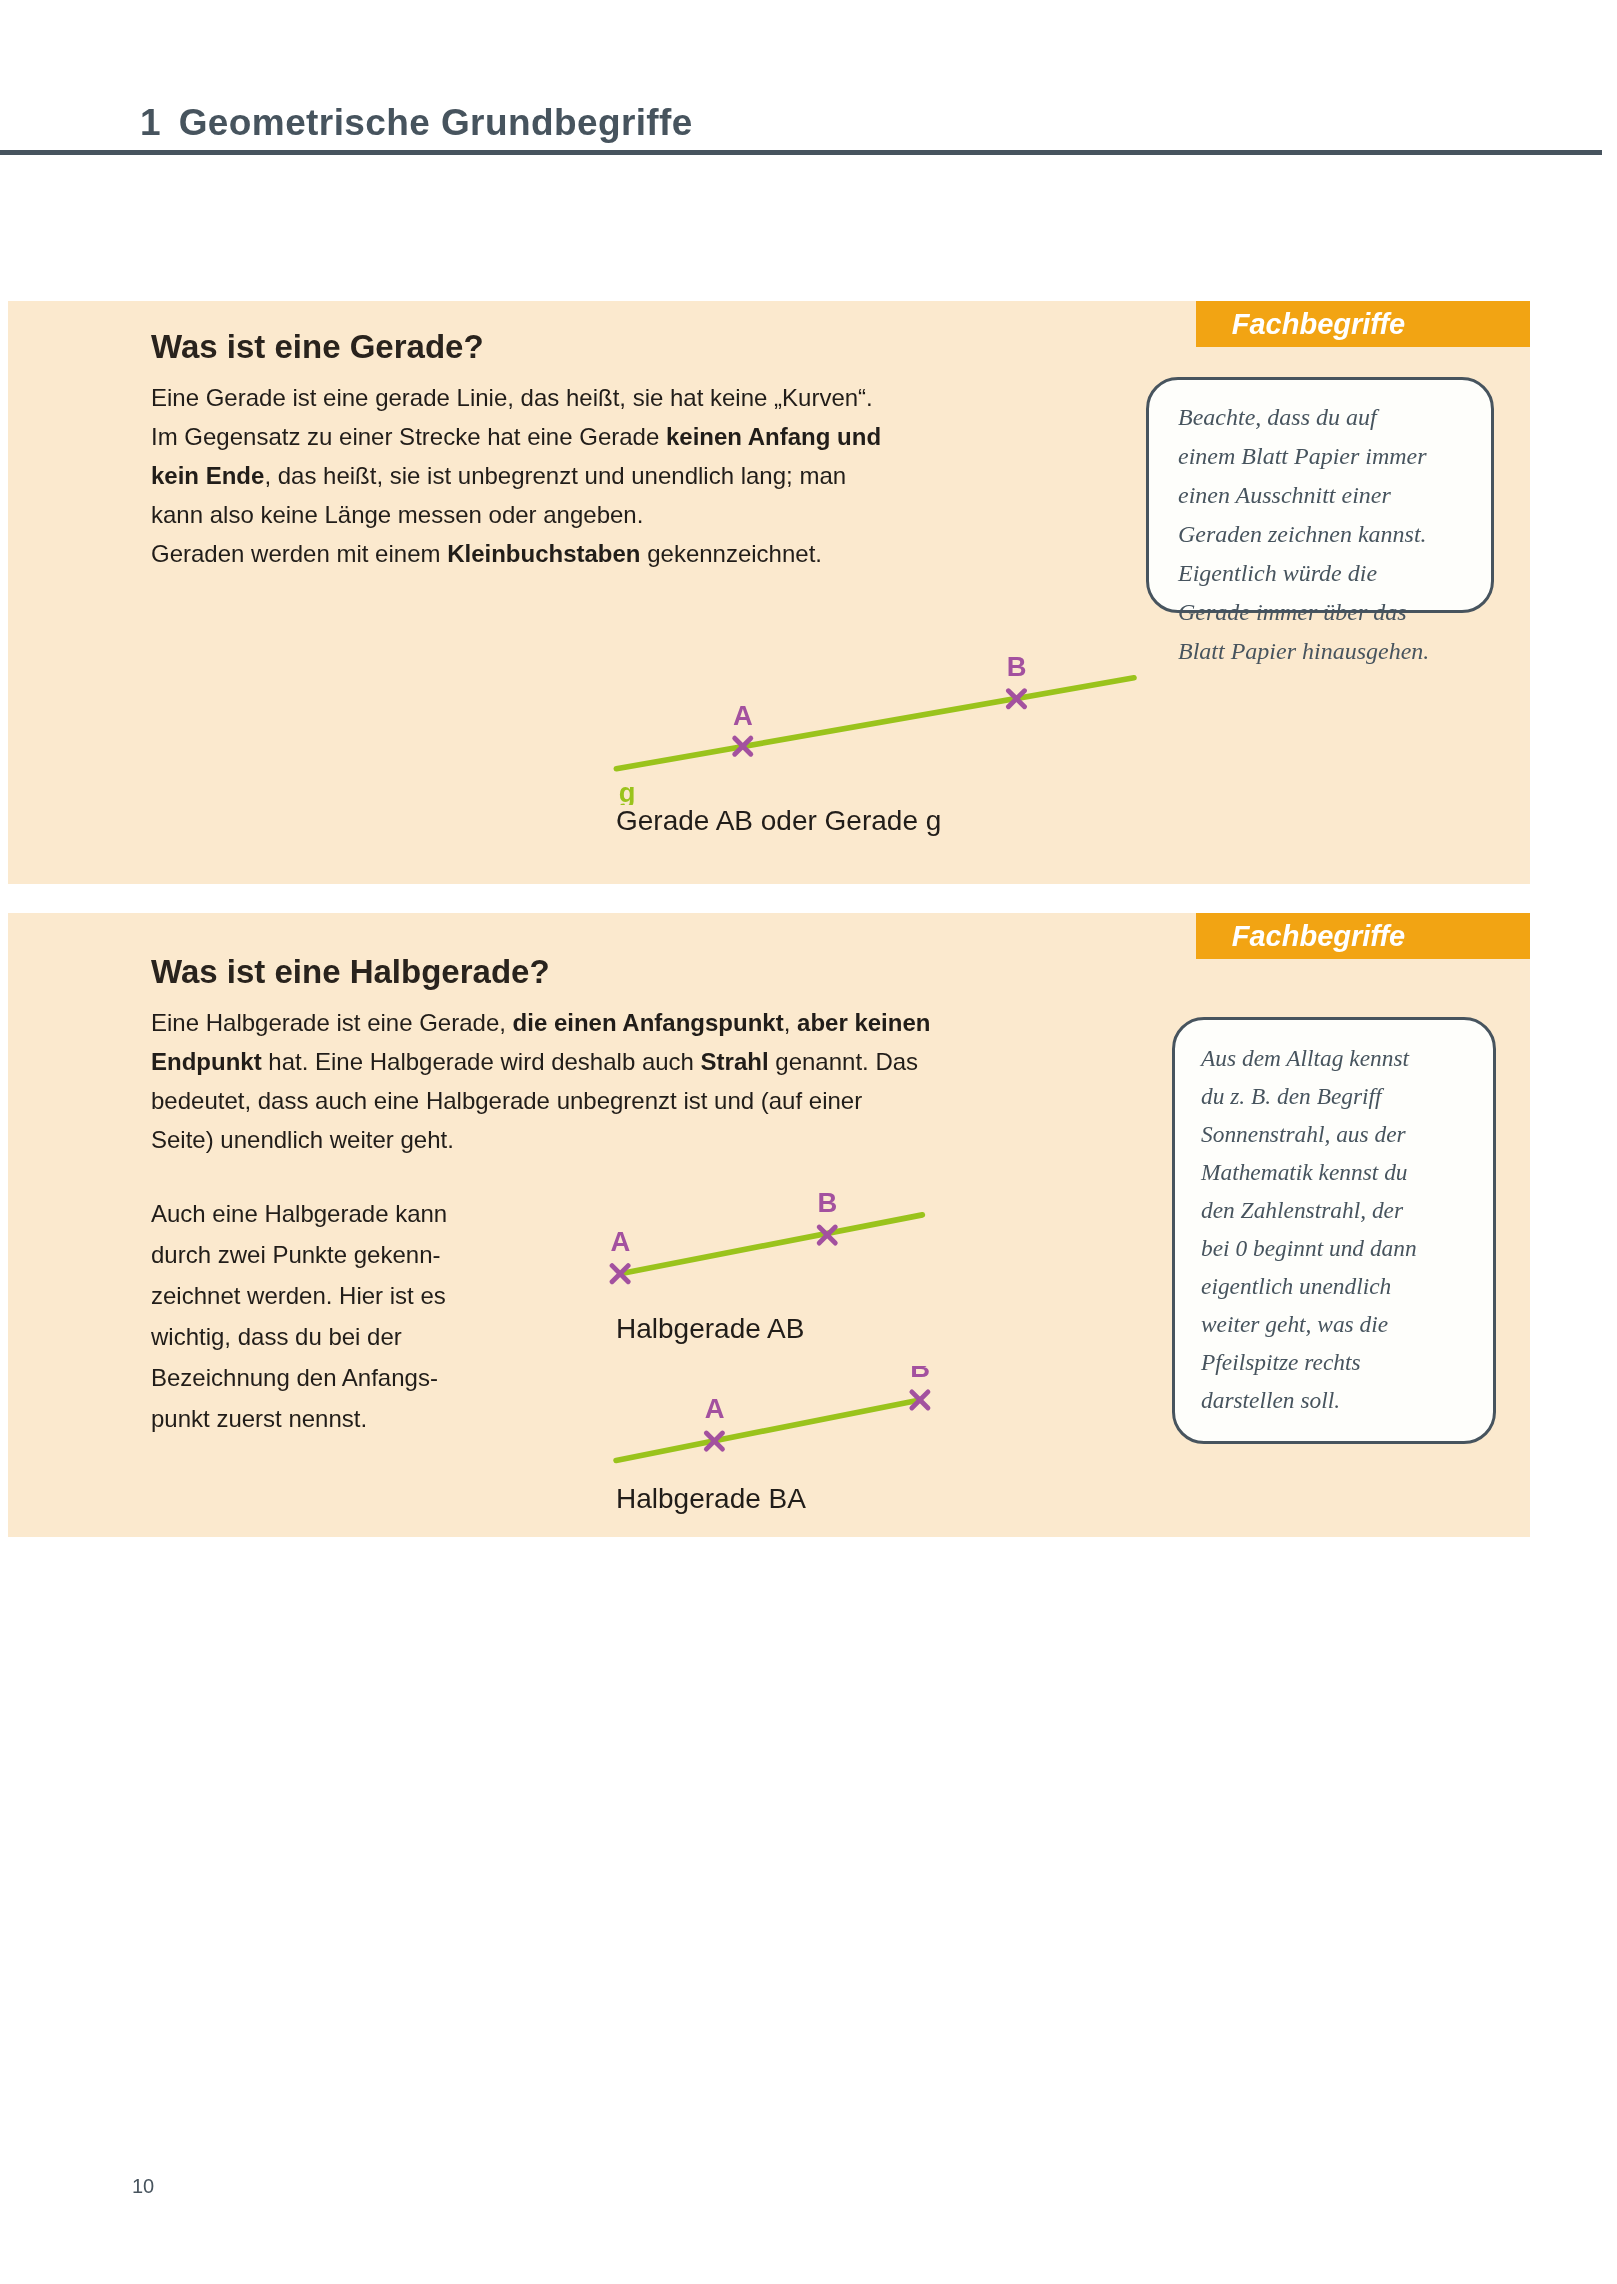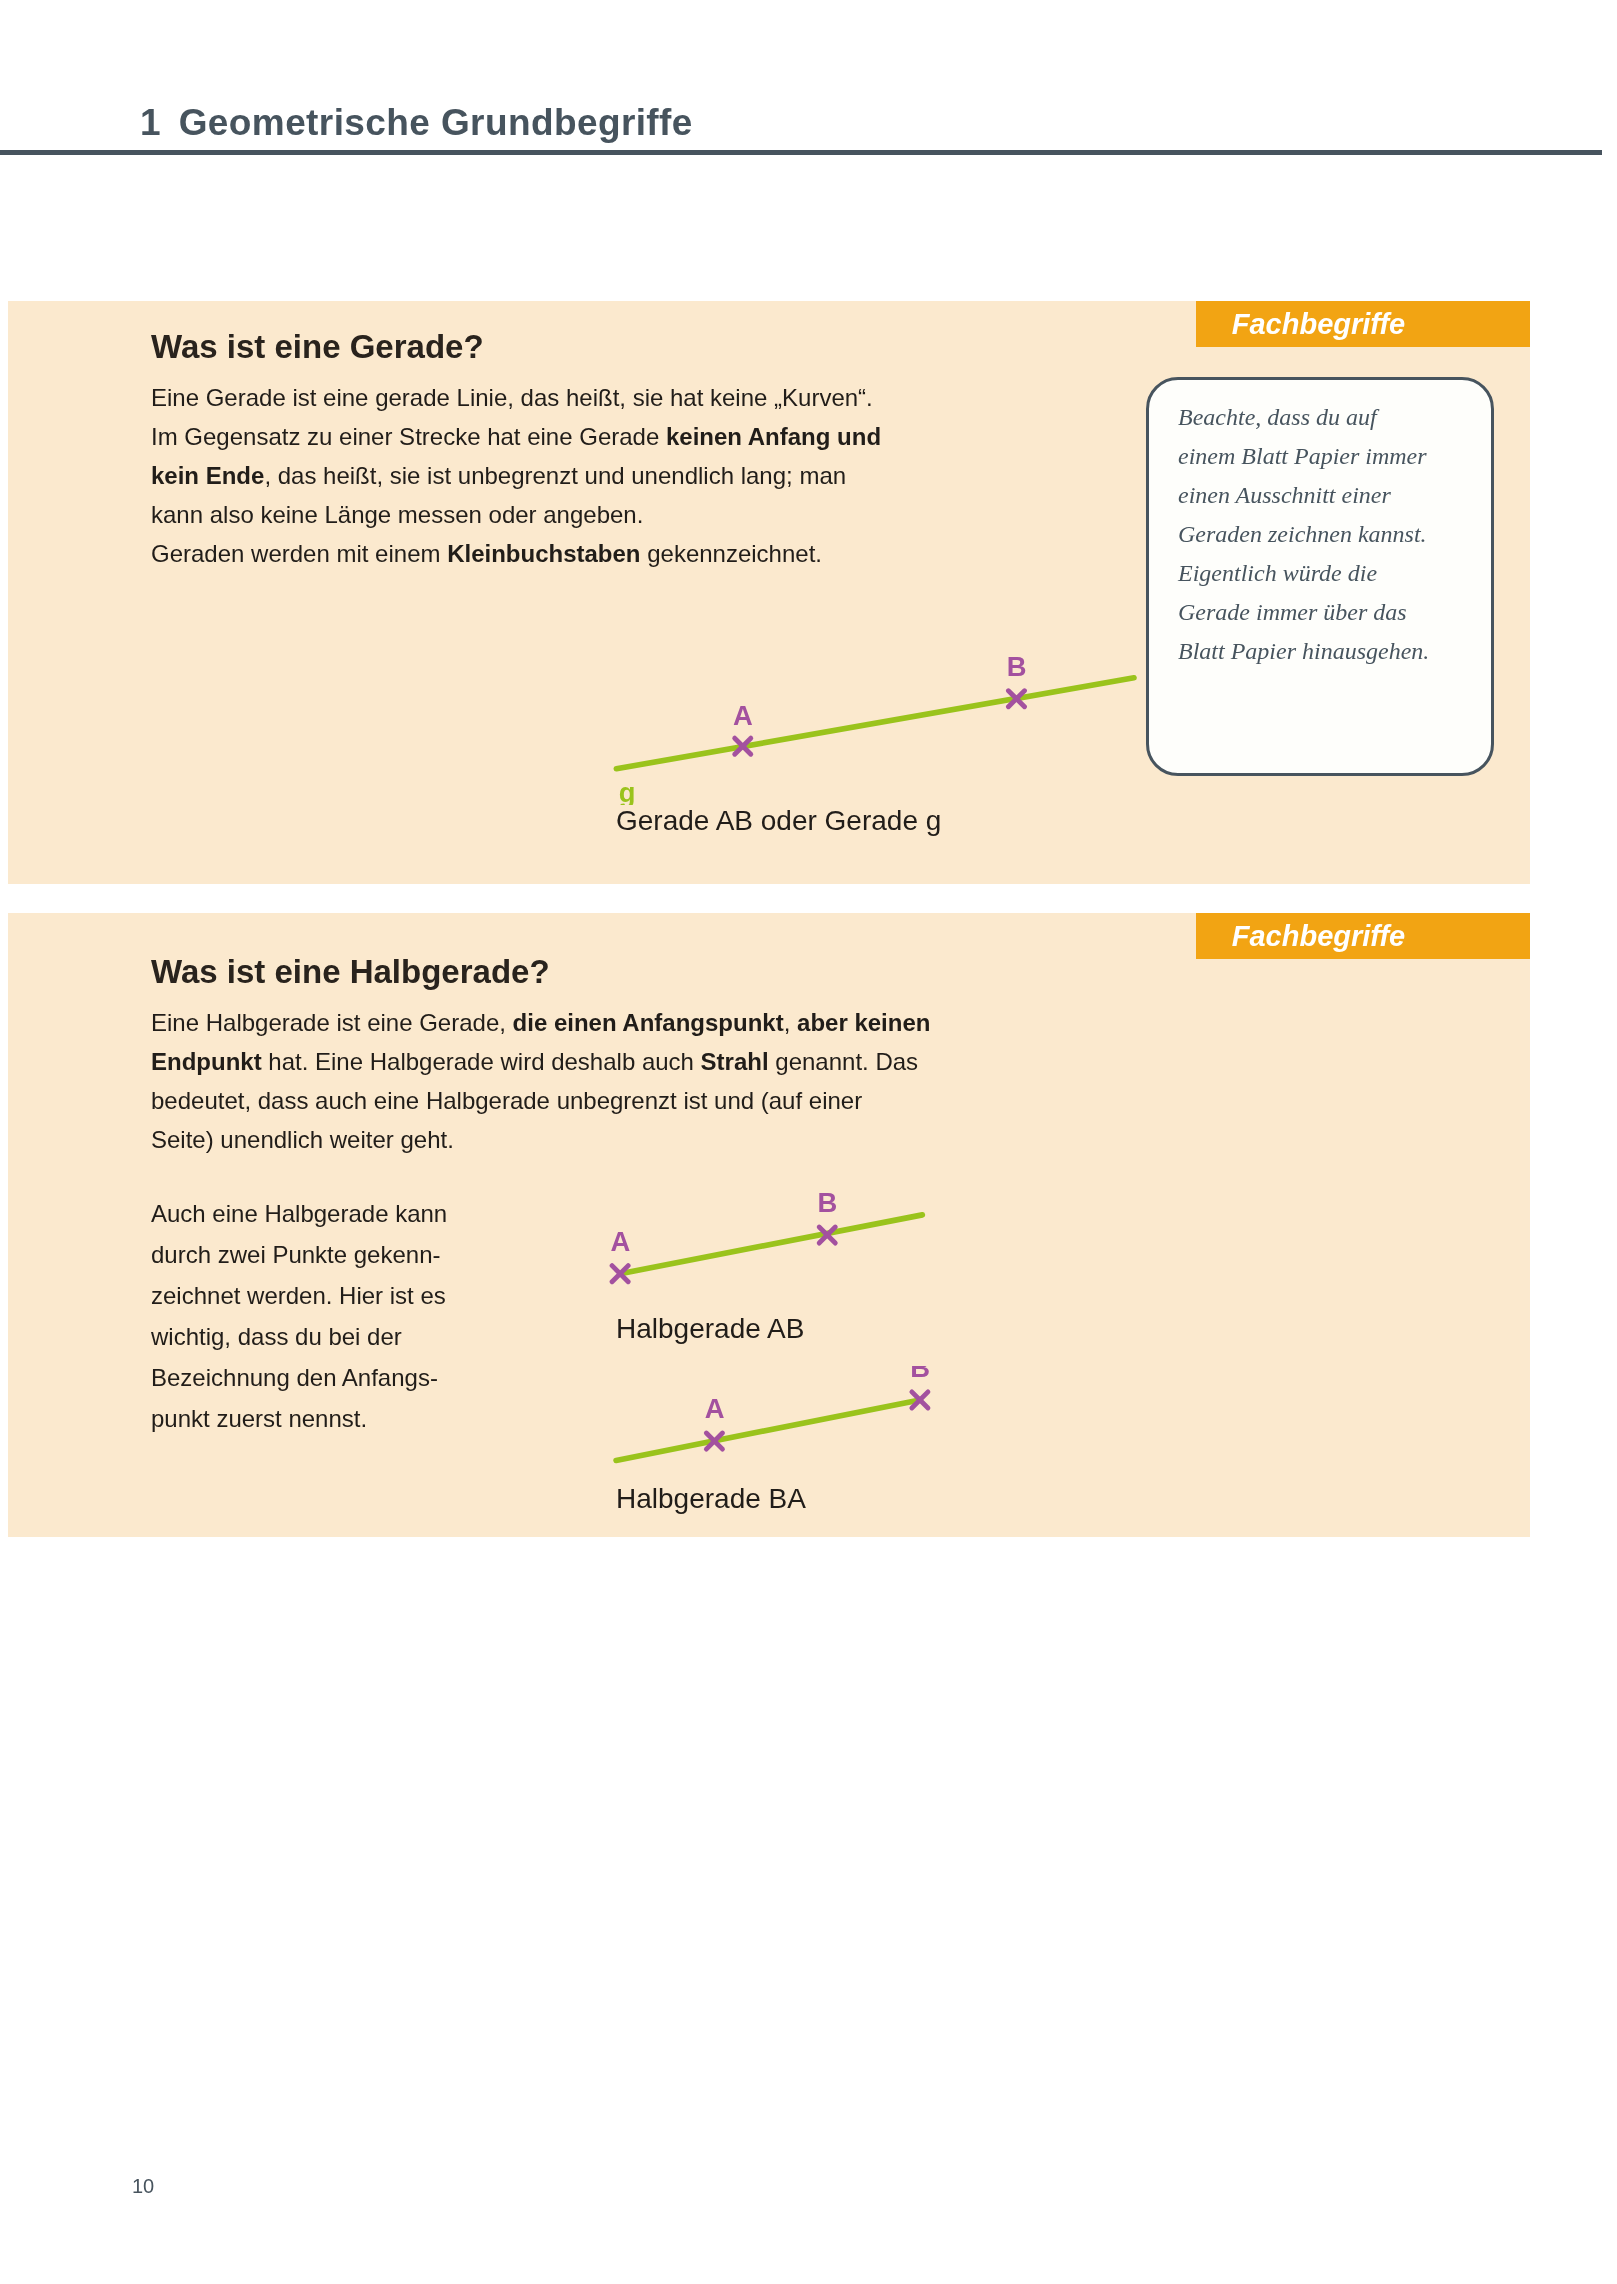--- a/index.html
+++ b/index.html
@@ -68,21 +68,21 @@
     position:absolute;
     background:#FEFEFB;
     border:3.2px solid var(--slate);
     border-radius:32px;
     box-sizing:border-box;
     color:var(--slate);
     font-family:"Liberation Serif",serif;
     font-style:italic;
     white-space:pre-line;
   }
-  .notebox.n1{left:1146px;top:377px;width:348px;height:399px;padding:17.7px 21px 0 29px;font-size:24px;line-height:39px;}
+  .notebox.n1{left:1146px;top:377px;width:348px;height:236px;padding:17.7px 21px 0 29px;font-size:24px;line-height:39px;}
   .notebox.n2{left:1172px;top:1017px;width:324px;height:427px;padding:19.3px 19.3px 0 26px;font-size:23.4px;line-height:38px;}
 
   svg text.pt-label{font-family:"Liberation Sans",sans-serif;font-size:34px;font-weight:700;fill:var(--purple);}
   svg text.line-label{font-family:"Liberation Sans",sans-serif;font-size:34px;font-weight:700;fill:var(--green);}
   svg .geoline{stroke:var(--green);stroke-width:7;stroke-linecap:round;}
   svg .xmark{stroke:var(--purple);stroke-width:6;stroke-linecap:round;}
 
   .page-number{left:132px;top:2175px;font-size:20px;color:var(--slate);}
 </style>
 </head>
@@ -174,17 +174,27 @@
       <g>
         <line class="xmark" x1="382" y1="32" x2="402" y2="52"></line>
         <line class="xmark" x1="382" y1="52" x2="402" y2="32"></line>
       </g>
       <text class="pt-label" x="125" y="65">A</text>
       <text class="pt-label" x="380" y="14">B</text>
     </svg>
     <div class="caption" style="left:600px;top:570px;">Halbgerade BA</div>
   </div>
 
+  <div class="abs notebox n2">Aus dem Alltag kennst
+du z. B. den Begriff
+Sonnenstrahl, aus der
+Mathematik kennst du
+den Zahlenstrahl, der
+bei 0 beginnt und dann
+eigentlich unendlich
+weiter geht, was die
+Pfeilspitze rechts
+darstellen soll.</div>
 
   <div class="abs page-number">10</div>
 
 </div>
 
 
 </body></html>

